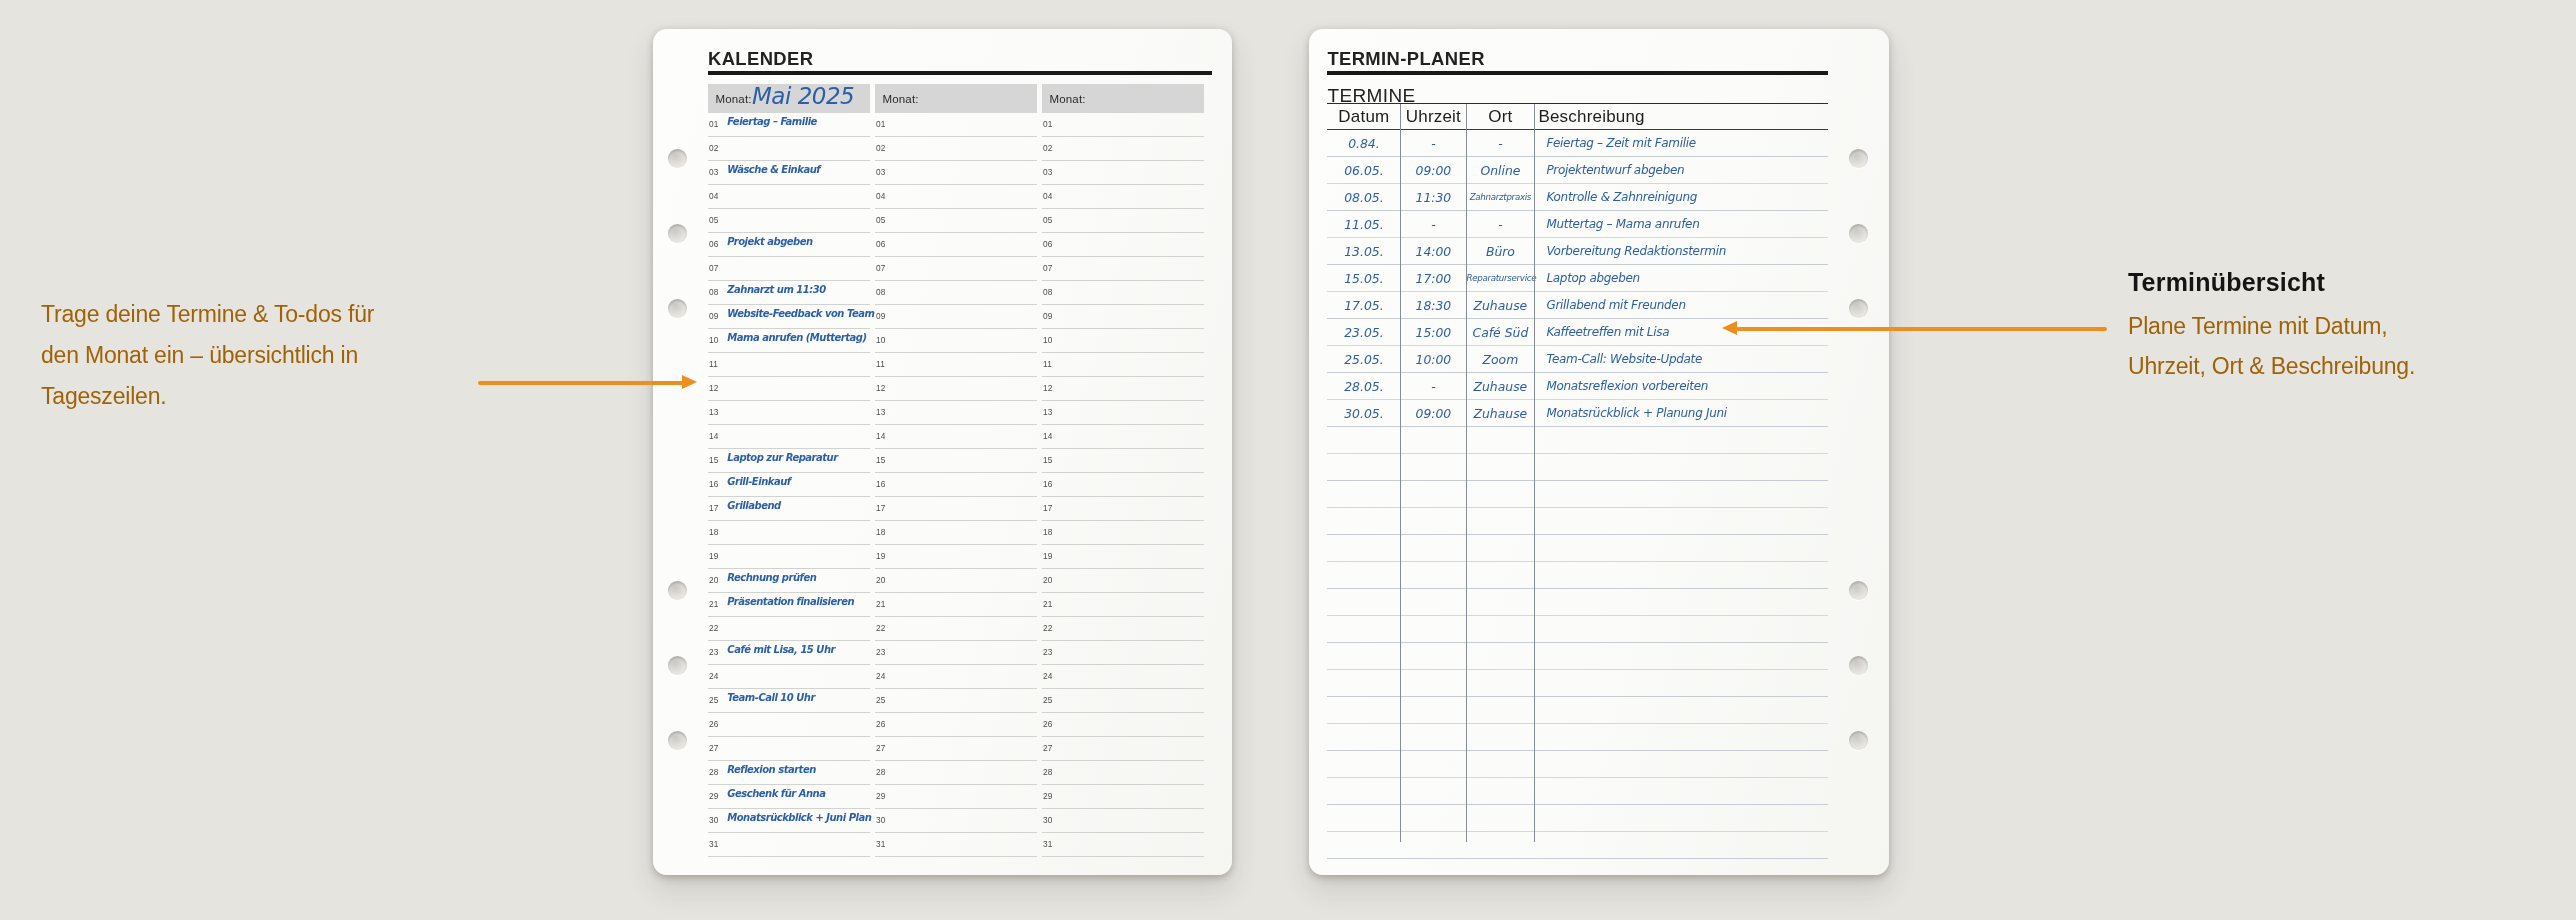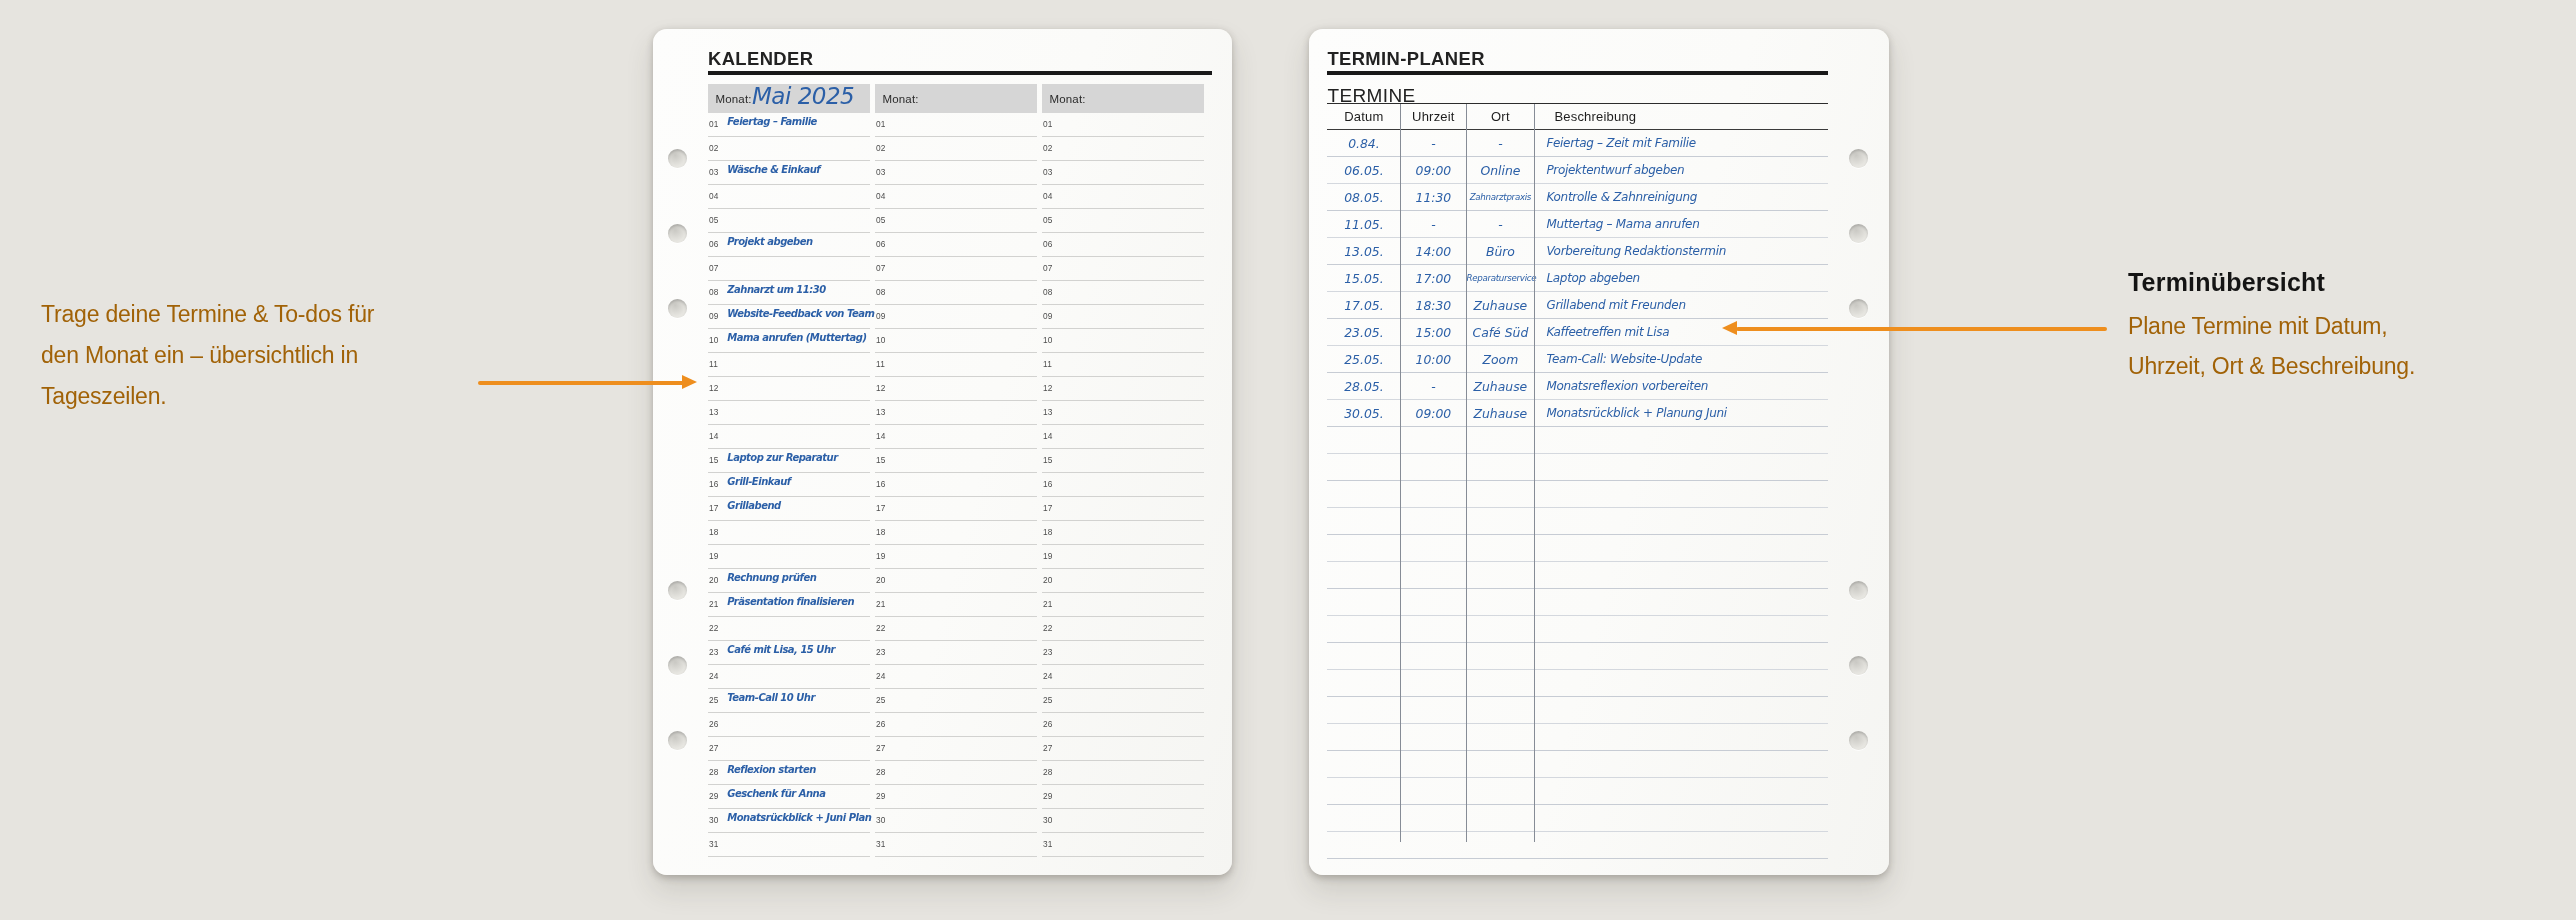--- a/index.html
+++ b/index.html
@@ -96,31 +96,31 @@
   }
   .termine-rule{
     position:absolute;left:18.4px;top:74px;width:501px;height:1.4px;background:#2c2c2c;
   }
   .termin-table{
     position:absolute;left:18.4px;top:75px;width:501px;
   }
   .t-row{display:flex;position:relative;}
   .t-head{height:26px;border-bottom:1.1px solid #3a3a3a;}
   .t-head .t-cell{
-    font-size:13px;color:#1e1e1e;line-height:26px;font-style:normal;
+    font-size:17px;color:#1e1e1e;line-height:26px;font-style:normal;
     font-family:"Liberation Sans",sans-serif;letter-spacing:0.2px;
   }
   .t-data{height:27px;border-bottom:0.9px solid var(--line-table);}
   .t-data:nth-child(2n+3){border-bottom-color:#d4d8de;}
   .t-cell{line-height:27px;font-size:12.4px;text-align:center;white-space:nowrap;overflow:visible;}
   .c0{width:73px;}
   .c1{width:66px;}
   .c2{width:68px;}
   .c3{flex:1;text-align:left;padding-left:12px;font-size:12px;letter-spacing:-0.3px;}
-  .t-head .c3{padding-left:20px;}
+  .t-head .c3{padding-left:4px;}
   .t-cell.small{font-size:8.7px;letter-spacing:-0.3px;}
   .v-line{
     position:absolute;top:75px;width:0.9px;height:738px;background:var(--line-vert);z-index:3;
   }
   .v1{left:91px;}  
   .v2{left:157px;} 
   .v3{left:225px;} 
 
   
   .annotation{position:absolute;color:#1d1d1b;}

